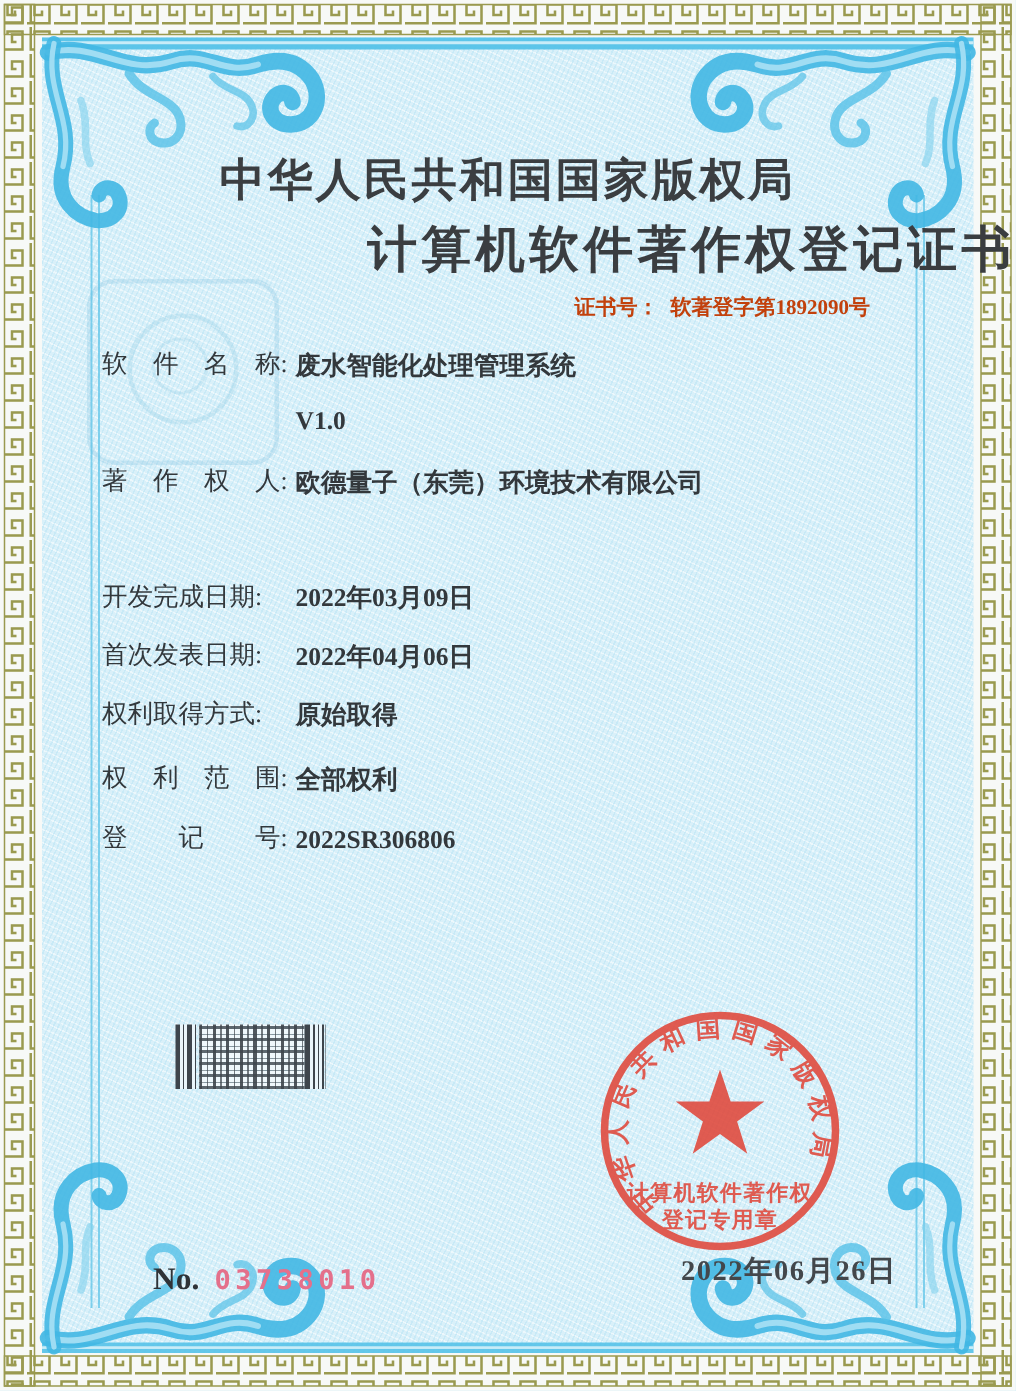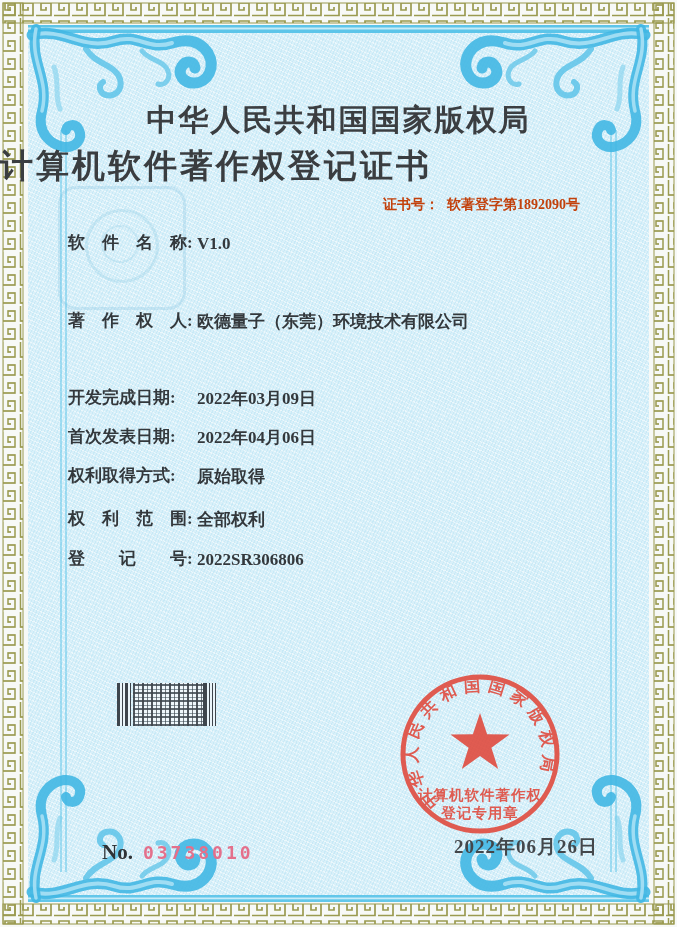--- a/index.html
+++ b/index.html
@@ -13,29 +13,29 @@
       repeating-linear-gradient(25deg, rgba(255,255,255,.5) 0px, rgba(255,255,255,.5) 1px, transparent 1px, transparent 4px);
   }
   .watermark{position:absolute;left:58px;top:186px;width:122px;height:118px;z-index:2;
     border:3px solid rgba(140,200,225,.30);border-radius:18px;}
   .watermark::after{content:"";position:absolute;left:24px;top:20px;width:68px;height:68px;
     border:3px solid rgba(140,200,225,.28);border-radius:50%;}
   .watermark::before{content:"";position:absolute;left:40px;top:36px;width:34px;height:34px;
     border:2px solid rgba(140,200,225,.24);border-radius:50%;}
   .authority{position:absolute;left:0;top:100px;width:677px;text-align:center;z-index:4;
     font-size:30px;font-weight:700;letter-spacing:2px;color:#3b3e41;}
-  .cert-title{position:absolute;left:0;top:144px;width:677px;text-align:left;z-index:4;
+  .cert-title{position:absolute;left:0;top:144px;width:677px;text-align:right;z-index:4;
     font-size:33px;font-weight:700;letter-spacing:3px;color:#3a3d40;}
   .certno-line{position:absolute;right:97px;top:196px;z-index:4;font-size:14px;color:#c2410c;font-weight:600;}
   .certno-line .lbl{margin-right:8px;}
   .row{position:absolute;z-index:4;font-size:17px;color:#33383c;}
-  .row .lab{position:absolute;left:68px;top:0;width:140px;font-weight:700;white-space:nowrap;}
+  .row .lab{position:absolute;left:68px;top:0;width:140px;font-weight:400;white-space:nowrap;}
   .row .val{position:absolute;left:197px;top:0;width:420px;font-weight:600;line-height:25px;white-space:nowrap;}
   .r1{top:231px;} .r2{top:309px;} .r3{top:386px;} .r4{top:425px;} .r5{top:464px;} .r6{top:507px;} .r7{top:547px;}
-  .val .v2{display:block;font-family:"Liberation Serif","DejaVu Serif",serif;}
+  .val .v2{display:block;font-family:"Liberation Serif","DejaVu Serif",serif;margin-top:12px;}
   .statement{position:absolute;left:62px;top:592px;width:562px;z-index:4;
     font-size:17px;line-height:44px;letter-spacing:1px;color:#33383c;font-weight:600;
     text-indent:2em;text-align:justify;}
   .barcode{position:absolute;left:117px;top:683px;width:100px;height:43px;z-index:4;display:flex;}
   .bc-start{width:16px;height:100%;
     background:repeating-linear-gradient(90deg,#3e454c 0 3px,#eaf5fa 3px 5px,#3e454c 5px 6px,#eaf5fa 6px 8px,#3e454c 8px 11px,#eaf5fa 11px 13px,#3e454c 13px 14px,rgba(0,0,0,0) 14px 16px);}
   .bc-mid{flex:1;height:100%;
     background-image:
       repeating-linear-gradient(90deg, rgba(62,69,76,.9) 0 2px, transparent 2px 5px, rgba(62,69,76,.7) 5px 6px, transparent 6px 9px),
       repeating-linear-gradient(0deg, rgba(62,69,76,.8) 0 2px, rgba(240,248,252,.95) 2px 4px, rgba(62,69,76,.5) 4px 5px, rgba(240,248,252,.95) 5px 8px);}
@@ -102,21 +102,21 @@
 
   <div class="authority">中华人民共和国国家版权局</div>
   <div class="cert-title">计算机软件著作权登记证书</div>
 
   <div class="certno-line">
     <span class="lbl">证书号：</span><span>软著登字第1892090号</span>
   </div>
 
   <div class="row r1">
     <span class="lab">软　件　名　称:</span>
-    <span class="val"><span class="v2">V1.0</span></span>
+    <span class="val"><span>废水智能化处理管理系统</span><span class="v2">V1.0</span></span>
   </div>
   <div class="row r2">
     <span class="lab">著　作　权　人:</span>
     <span class="val">欧德量子（东莞）环境技术有限公司</span>
   </div>
   <div class="row r3">
     <span class="lab">开发完成日期:</span>
     <span class="val">2022年03月09日</span>
   </div>
   <div class="row r4">

